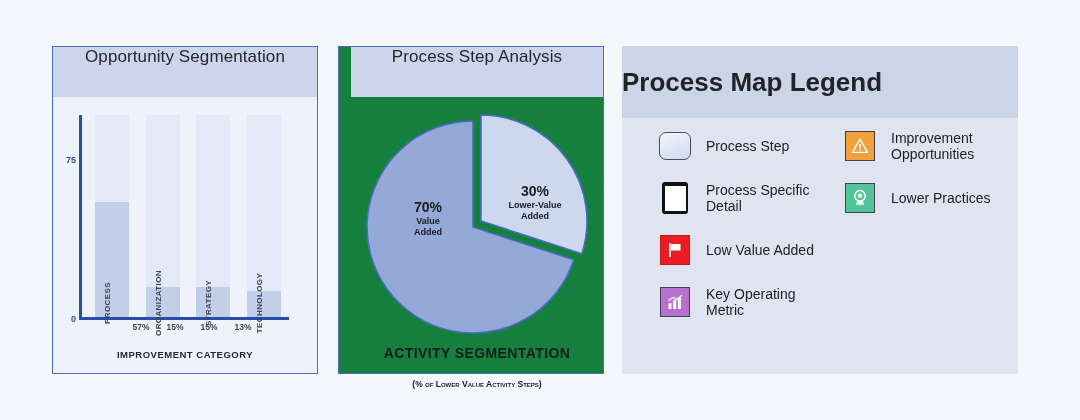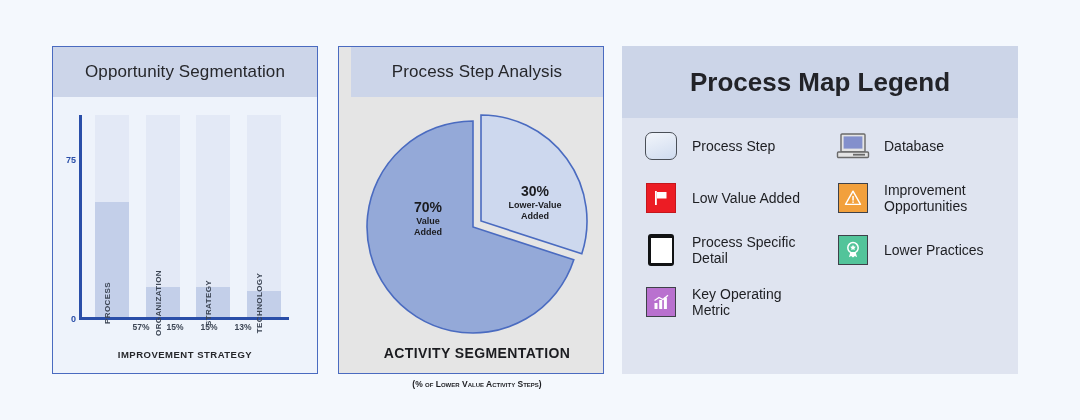--- a/index.html
+++ b/index.html
@@ -27,21 +27,21 @@
     width: 266px;
     height: 328px;
     border: 1.5px solid #4a6bc0;
     background: #eef3fb;
   }
   #bar-panel .panel-header,
   #pie-panel .panel-header {
     height: 50px;
     background: #ccd5e9;
     display: flex;
-    align-items: center;
+    align-items: flex-start;
     justify-content: center;
   }
   #bar-panel .panel-header-title,
   #pie-panel .panel-header-title {
     font-size: 17px;
     color: #26272b;
     font-weight: 400;
     letter-spacing: 0.1px;
   }
   .panel-body {
@@ -156,21 +156,21 @@
     color: #26272b;
   }
 
   
   #pie-panel {
     left: 338px;
     top: 46px;
     width: 266px;
     height: 328px;
     border: 1.5px solid #4a6bc0;
-    background: #e5e5e5;
+    background: #15803d;
     padding-left: 12px;
   }
   .pie-wrap {
     position: absolute;
     left: 50%;
     top: 14px;
     transform: translateX(-50%);
     width: 224px;
     height: 224px;
   }
@@ -222,37 +222,36 @@
     top: 46px;
     width: 396px;
     height: 328px;
     background: #dfe4f0;
   }
   #legend-panel .legend-header {
     height: 72px;
     background: #ccd5e8;
     display: flex;
     align-items: center;
-    justify-content: center;
   }
   #legend-panel .legend-title {
     font-size: 26px;
     font-weight: bold;
     color: #222328;
   }
   .legend-grid {
     position: absolute;
     left: 0; right: 0;
     top: 82px;
     bottom: 0;
     display: flex;
   }
   .legend-col {
     flex: 1;
-    padding-left: 22px;
+    padding-left: 36px;
     box-sizing: border-box;
   }
   .legend-col.right { padding-left: 10px; }
   .legend-item {
     display: flex;
     align-items: center;
     gap: 14px;
     margin-bottom: 16px;
     min-height: 36px;
   }
@@ -355,21 +354,21 @@
       </div>
     </div>
 
     <div class="tick-row">
       <span>57%</span>
       <span>15%</span>
       <span>15%</span>
       <span>13%</span>
     </div>
 
-    <div class="axis-caption">IMPROVEMENT STRATEGY</div>
+    <div class="axis-caption">IMPROVEMENT CATEGORY</div>
   </div>
 </div>
 
 <div class="panel" id="pie-panel">
   <div class="panel-header">
     <span class="panel-header-title">Process Step Analysis</span>
   </div>
   <div class="panel-body">
 
     <div class="pie-wrap">
@@ -407,72 +406,61 @@
 
   <div class="legend-grid">
 
     <div class="legend-col left">
 
       <div class="legend-item">
         <span class="legend-icon">
           <span class="ico-process-step"></span>
         </span>
         <span class="legend-text">Process Step</span>
+      </div>
+
+      <div class="legend-item">
+        <span class="legend-icon">
+          <span class="ico-tablet">
+              <span class="screen"></span>
+            </span>
+        </span>
+        <span class="legend-text">Process Specific Detail</span>
       </div>
 
       <div class="legend-item">
         <span class="legend-icon">
           <span class="sq flag">
             <svg width="20" height="20" viewBox="0 0 20 20">
               <rect x="4" y="3" width="1.8" height="14" fill="#ffffff"></rect>
               <path d="M6 4 L15.5 4 L15.5 10.5 L6 10.5 Z" fill="#ffffff"></path>
             </svg>
           </span>
         </span>
         <span class="legend-text">Low Value Added</span>
-      </div>
-
-      <div class="legend-item">
-        <span class="legend-icon">
-          <span class="ico-tablet">
-              <span class="screen"></span>
-            </span>
-        </span>
-        <span class="legend-text">Process Specific Detail</span>
       </div>
 
       <div class="legend-item">
         <span class="legend-icon">
           <span class="sq metric">
             <svg width="20" height="20" viewBox="0 0 20 20">
               <rect x="3.5" y="11" width="3" height="6" fill="#ffffff"></rect>
               <rect x="8.2" y="8" width="3" height="9" fill="#ffffff"></rect>
               <rect x="12.9" y="5.5" width="3" height="11.5" fill="#ffffff"></rect>
               <polyline points="3.5,8.5 8,5.5 12,7.5 17,3.2" fill="none" stroke="#ffffff" stroke-width="1.3"></polyline>
             </svg>
           </span>
         </span>
         <span class="legend-text">Key Operating Metric</span>
       </div>
 
     </div>
 
     <div class="legend-col right">
 
-      <div class="legend-item">
-        <span class="legend-icon">
-          <svg width="34" height="28" viewBox="0 0 34 28">
-            <rect x="5" y="2" width="24" height="18" rx="1" fill="#e4e4e4" stroke="#6a6a6a" stroke-width="1.4"></rect>
-            <rect x="7.6" y="4.4" width="18.8" height="12.2" fill="#8390cc"></rect>
-            <rect x="1.5" y="20" width="31" height="5.5" rx="1" fill="#e4e4e4" stroke="#6a6a6a" stroke-width="1.4"></rect>
-            <rect x="17" y="21.8" width="12" height="1.8" fill="#6a6a6a"></rect>
-          </svg>
-        </span>
-        <span class="legend-text">Database</span>
-      </div>
 
       <div class="legend-item">
         <span class="legend-icon">
           <span class="sq warn">
             <svg width="20" height="20" viewBox="0 0 20 20">
               <path d="M10 3.2 L17.5 16.4 L2.5 16.4 Z" fill="none" stroke="#ffffff" stroke-width="1.4" stroke-linejoin="round"></path>
               <rect x="9.3" y="8" width="1.5" height="4.6" fill="#ffffff"></rect>
               <rect x="9.3" y="13.4" width="1.5" height="1.5" fill="#ffffff"></rect>
             </svg>
           </span>

